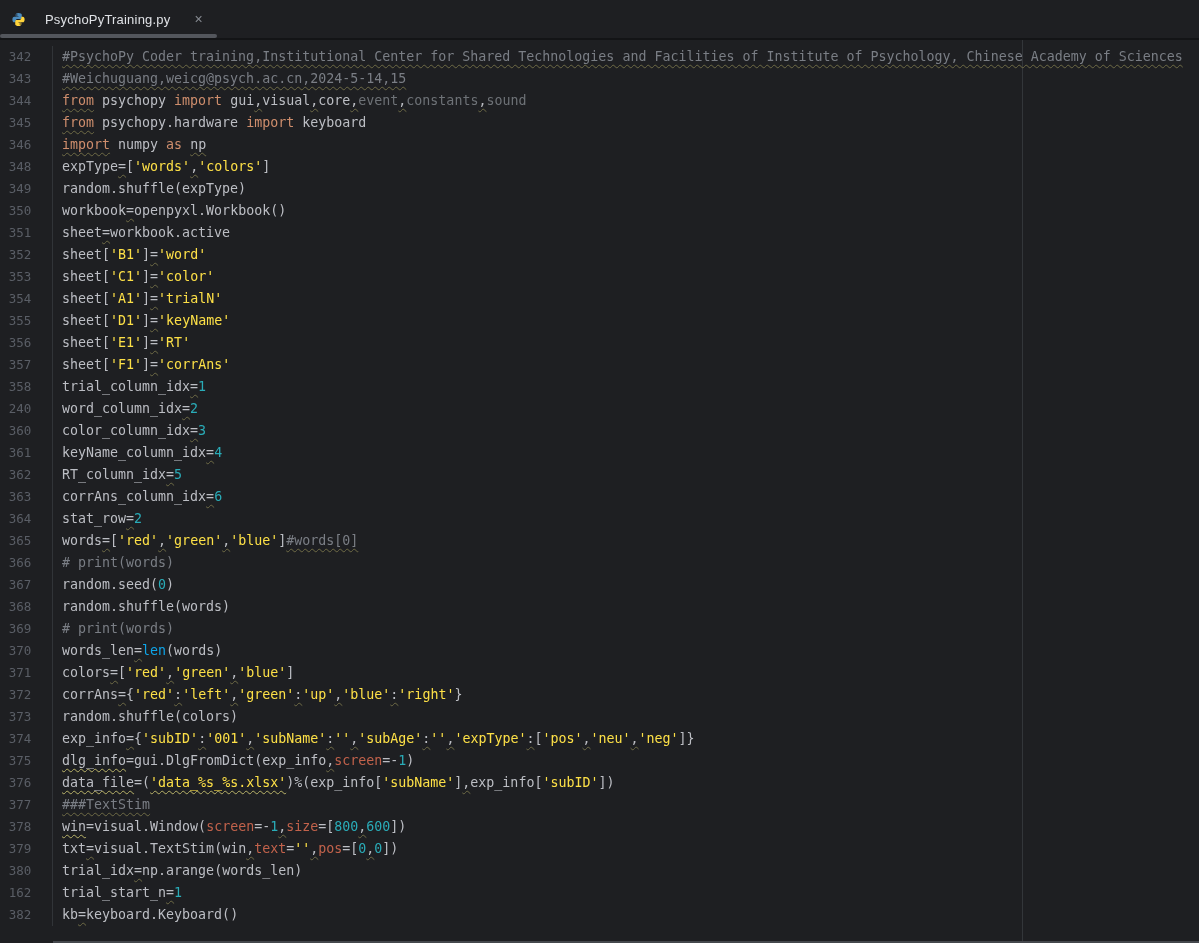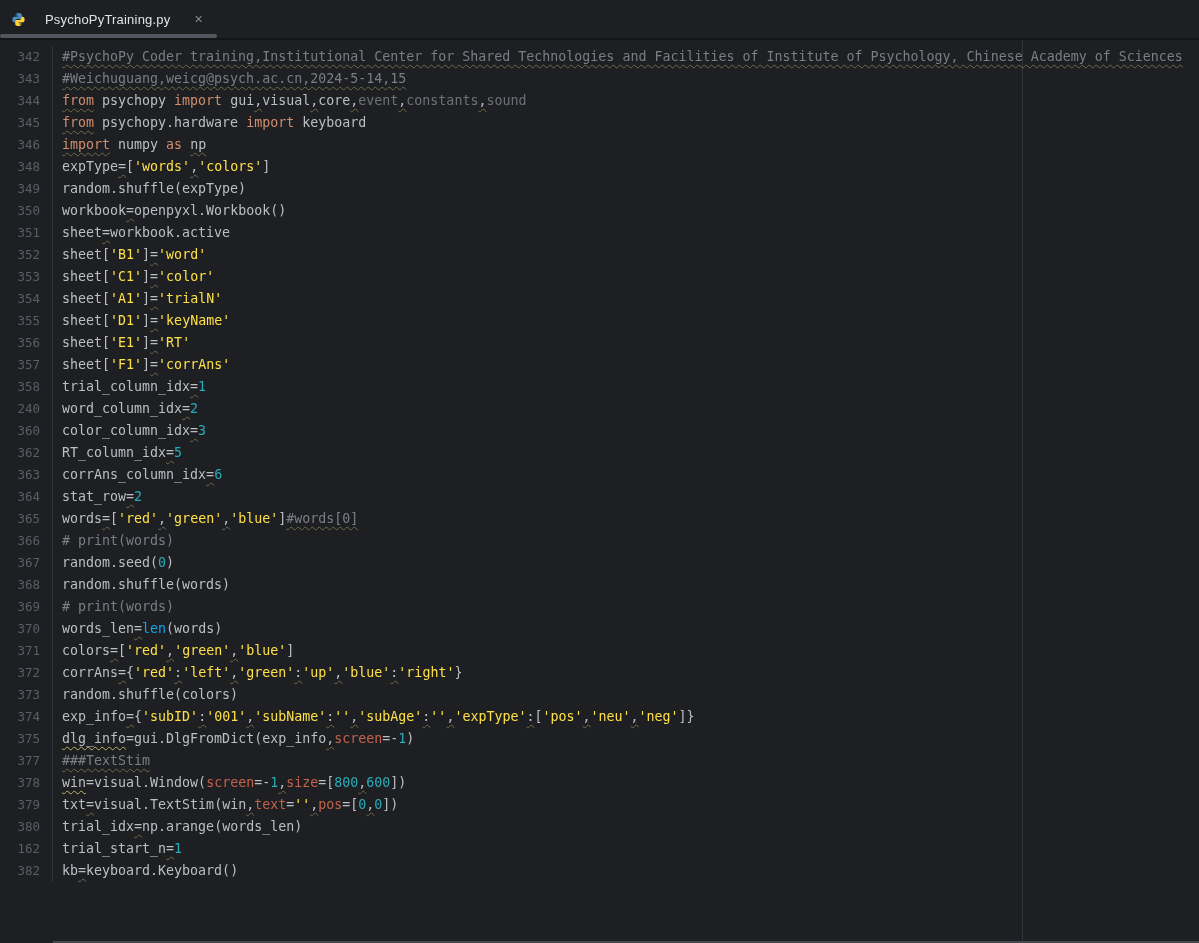--- a/index.html
+++ b/index.html
@@ -12,21 +12,21 @@
   .tab-label{color:#DFE1E5;font-size:13px;letter-spacing:.2px;}
   .tab-close{color:#868A91;font-size:14px;line-height:1;margin-left:5px;cursor:pointer;}
   .tab-indicator{position:absolute;left:0;right:0;bottom:0;height:4px;background:#53565C;border-radius:2px;}
   .pyicon{display:inline-flex;width:15px;height:15px;}
 
   
   .editor{position:relative;height:903px;background:#1E1F22;overflow:hidden;}
   .margin-guide{position:absolute;left:1022px;top:0;bottom:0;width:1px;background:#33363A;}
   .code-wrap{position:relative;padding-top:6px;}
   .line{display:flex;height:22px;line-height:22px;font-family:"DejaVu Sans Mono","Liberation Mono",monospace;font-size:13.3px;}
-  .num{flex:none;width:40px;padding-right:12px;text-align:right;color:#5A5E66;font-size:12.5px;border-right:1px solid #313438;}
+  .num{flex:none;width:40px;padding-right:12px;text-align:center;color:#5A5E66;font-size:12.5px;border-right:1px solid #313438;}
   .content{flex:1;padding-left:9px;white-space:pre;color:#BCBEC4;}
   .bottom-line{position:absolute;left:53px;right:0;bottom:0;height:2px;background:#45484D;}
 
   
   .t-p{color:#BCBEC4;}
   .t-k{color:#CF8E6D;}
   .t-c{color:#7A7E85;}
   .t-d{color:#6E7277;text-align:center;}
   .t-s{color:#fde047;}
   .t-n{color:#2AACB8;}
@@ -123,20 +123,24 @@
       </div>
       <div class="line">
         <div class="num">240</div>
         <div class="content"><span class="t-p">word_column_idx</span><span class="t-p u1">=</span><span class="t-n">2</span></div>
       </div>
       <div class="line">
         <div class="num">360</div>
         <div class="content"><span class="t-p">color_column_idx</span><span class="t-p u1">=</span><span class="t-n">3</span></div>
       </div>
       <div class="line">
+        <div class="num">361</div>
+        <div class="content"><span class="t-p">keyName_column_idx</span><span class="t-p u1">=</span><span class="t-n">4</span></div>
+      </div>
+      <div class="line">
         <div class="num">362</div>
         <div class="content"><span class="t-p">RT_column_idx</span><span class="t-p u1">=</span><span class="t-n">5</span></div>
       </div>
       <div class="line">
         <div class="num">363</div>
         <div class="content"><span class="t-p">corrAns_column_idx</span><span class="t-p u1">=</span><span class="t-n">6</span></div>
       </div>
       <div class="line">
         <div class="num">364</div>
         <div class="content"><span class="t-p">stat_row</span><span class="t-p u1">=</span><span class="t-n">2</span></div>
@@ -177,20 +181,24 @@
         <div class="num">373</div>
         <div class="content"><span class="t-p">random.shuffle(colors)</span></div>
       </div>
       <div class="line">
         <div class="num">374</div>
         <div class="content"><span class="t-p">exp_info</span><span class="t-p u1">=</span><span class="t-p">{</span><span class="t-s">'subID'</span><span class="t-p u1">:</span><span class="t-s">'001'</span><span class="t-p u1">,</span><span class="t-s">'subName'</span><span class="t-p u1">:</span><span class="t-s">''</span><span class="t-p u1">,</span><span class="t-s">'subAge'</span><span class="t-p u1">:</span><span class="t-s">''</span><span class="t-p u1">,</span><span class="t-s">'expType'</span><span class="t-p u1">:</span><span class="t-p">[</span><span class="t-s">'pos'</span><span class="t-p u1">,</span><span class="t-s">'neu'</span><span class="t-p u1">,</span><span class="t-s">'neg'</span><span class="t-p">]}</span></div>
       </div>
       <div class="line">
         <div class="num">375</div>
         <div class="content"><span class="t-p u2">dlg_info</span><span class="t-p">=</span><span class="t-p">gui.DlgFromDict(exp_info</span><span class="t-p u1">,</span><span class="t-a">screen</span><span class="t-p">=-</span><span class="t-n">1</span><span class="t-p">)</span></div>
+      </div>
+      <div class="line">
+        <div class="num">376</div>
+        <div class="content"><span class="t-p u2">data_file</span><span class="t-p">=(</span><span class="t-s u2">'data_%s_%s.xlsx'</span><span class="t-p">)%(exp_info[</span><span class="t-s">'subName'</span><span class="t-p">]</span><span class="t-p u1">,</span><span class="t-p">exp_info[</span><span class="t-s">'subID'</span><span class="t-p">])</span></div>
       </div>
       <div class="line">
         <div class="num">377</div>
         <div class="content"><span class="t-c u1">###TextStim</span></div>
       </div>
       <div class="line">
         <div class="num">378</div>
         <div class="content"><span class="t-p u2">win</span><span class="t-p">=</span><span class="t-p">visual.Window(</span><span class="t-a">screen</span><span class="t-p">=-</span><span class="t-n">1</span><span class="t-p u1">,</span><span class="t-a">size</span><span class="t-p">=[</span><span class="t-n">800</span><span class="t-p u1">,</span><span class="t-n">600</span><span class="t-p">])</span></div>
       </div>
       <div class="line">

